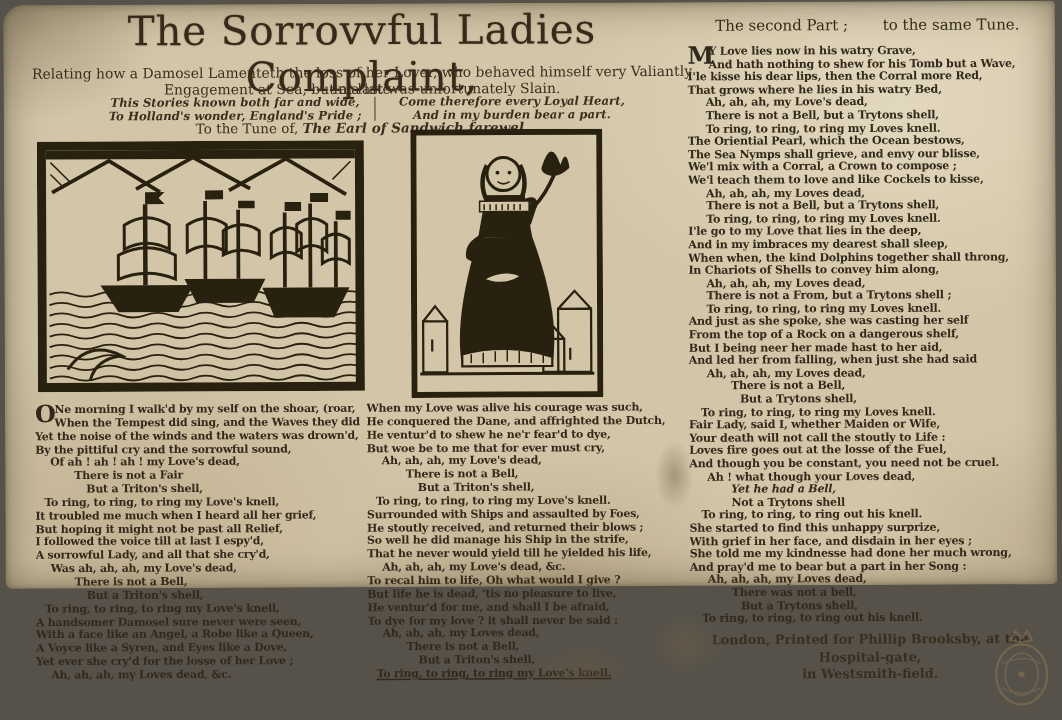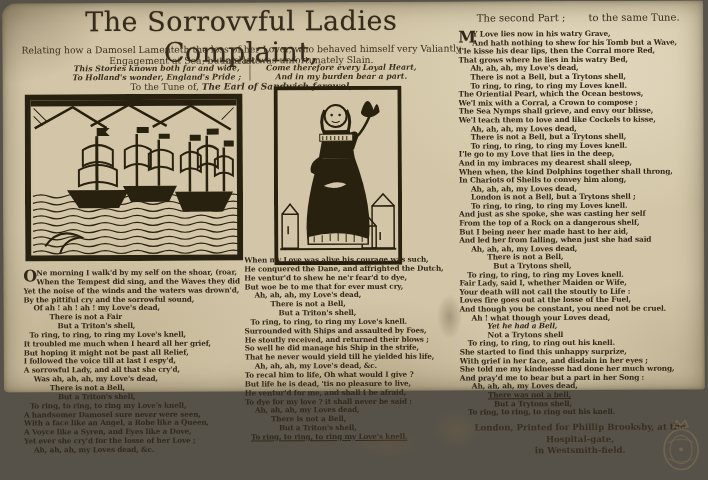--- a/index.html
+++ b/index.html
@@ -36,21 +36,21 @@
   .ep-col{flex:1;text-align:center;}
   .ep-line{font-style:italic;font-weight:bold;font-size:7.8px;line-height:9px;
            color:#3a2f1f;white-space:nowrap;overflow:hidden;}
   .ep-divider{width:1px;background:#3a2f1f;opacity:.65;margin:1px 8px;}
   .tune{left:16px;top:79px;width:446px;text-align:center;font-size:9px;color:#3a2f1f;}
   .tune .it{font-style:italic;font-weight:bold;}
   .part2head{left:455px;top:11px;width:242px;text-align:center;font-size:10px;color:#342a1a;}
   .part2head .p1{margin-right:20px;}
   .col{overflow:visible;}
   .colL{left:20px;top:266px;width:219px;}
-  .colM{left:241px;top:254px;width:212px;}
+  .colM{left:241px;top:266px;width:212px;}
   .colR{left:456px;top:29px;width:246px;}
   .vline{
     font-weight:bold;font-size:7.3px;line-height:8.85px;letter-spacing:-.15px;
     color:#33291b;white-space:nowrap;overflow:hidden;position:relative;
   }
   .colR .vline{font-size:7.4px;line-height:8.6px;}
   .dropcap{position:absolute;left:0;top:-1px;font-size:16px;line-height:16px;}
   .vline.hasdc{overflow:visible;}
   .u{text-decoration:underline;}
   .imprint{left:452px;top:421px;width:248px;text-align:center;
@@ -246,32 +246,32 @@
     </div>
     <div class="abs col colR">
         <div class="vline hasdc" style="padding-left: 14px;"><span class="dropcap">M</span>Y Love lies now in his watry Grave,</div>
         <div class="vline" style="padding-left: 14px;">And hath nothing to shew for his Tomb but a Wave,</div>
         <div class="vline">I'le kisse his dear lips, then the Corral more Red,</div>
         <div class="vline">That grows where he lies in his watry Bed,</div>
         <div class="vline" style="padding-left: 12px;">Ah, ah, ah, my Love's dead,</div>
         <div class="vline" style="padding-left: 12px;">There is not a Bell, but a Trytons shell,</div>
         <div class="vline" style="padding-left: 12px;">To ring, to ring, to ring my Loves knell.</div>
         <div class="vline">The Oriential Pearl, which the Ocean bestows,</div>
+        <div class="vline">The Sea Nymps shall grieve, and envy our blisse,</div>
         <div class="vline">We'l mix with a Corral, a Crown to compose ;</div>
-        <div class="vline">The Sea Nymps shall grieve, and envy our blisse,</div>
         <div class="vline">We'l teach them to love and like Cockels to kisse,</div>
         <div class="vline" style="padding-left: 12px;">Ah, ah, ah, my Loves dead,</div>
         <div class="vline" style="padding-left: 12px;">There is not a Bell, but a Trytons shell,</div>
         <div class="vline" style="padding-left: 12px;">To ring, to ring, to ring my Loves knell.</div>
         <div class="vline">I'le go to my Love that lies in the deep,</div>
         <div class="vline">And in my imbraces my dearest shall sleep,</div>
         <div class="vline">When when, the kind Dolphins together shall throng,</div>
         <div class="vline">In Chariots of Shells to convey him along,</div>
         <div class="vline" style="padding-left: 12px;">Ah, ah, ah, my Loves dead,</div>
-        <div class="vline" style="padding-left: 12px;">London is not a Bell, but a Trytons shell ;</div>
+        <div class="vline" style="padding-left: 12px;">There is not a From, but a Trytons shell ;</div>
         <div class="vline" style="padding-left: 12px;">To ring, to ring, to ring my Loves knell.</div>
         <div class="vline">And just as she spoke, she was casting her self</div>
         <div class="vline">From the top of a Rock on a dangerous shelf,</div>
         <div class="vline">But I being neer her made hast to her aid,</div>
         <div class="vline">And led her from falling, when just she had said</div>
         <div class="vline" style="padding-left: 12px;">Ah, ah, ah, my Loves dead,</div>
         <div class="vline" style="padding-left: 28px;">There is not a Bell,</div>
         <div class="vline" style="padding-left: 34px;">But a Trytons shell,</div>
         <div class="vline" style="padding-left: 8px;">To ring, to ring, to ring my Loves knell.</div>
         <div class="vline">Fair Lady, said I, whether Maiden or Wife,</div>
@@ -280,21 +280,21 @@
         <div class="vline">And though you be constant, you need not be cruel.</div>
         <div class="vline" style="padding-left: 12px;">Ah ! what though your Loves dead,</div>
         <div class="vline" style="padding-left: 28px; font-style: italic;">Yet he had a Bell,</div>
         <div class="vline" style="padding-left: 28px;">Not a Trytons shell</div>
         <div class="vline" style="padding-left: 8px;">To ring, to ring, to ring out his knell.</div>
         <div class="vline">She started to find this unhappy surprize,</div>
         <div class="vline">With grief in her face, and disdain in her eyes ;</div>
         <div class="vline">She told me my kindnesse had done her much wrong,</div>
         <div class="vline">And pray'd me to bear but a part in her Song :</div>
         <div class="vline" style="padding-left: 12px;">Ah, ah, ah, my Loves dead,</div>
-        <div class="vline" style="padding-left: 28px; text-decoration: underline;">There was not a bell,</div>
+        <div class="vline" style="padding-left: 28px;">There was not a bell,</div>
         <div class="vline" style="padding-left: 34px;">But a Trytons shell,</div>
         <div class="vline" style="padding-left: 8px;">To ring, to ring, to ring out his knell.</div>
       </div>
 
     <div class="abs imprint">
       <div>London, Printed for Phillip Brooksby, at the Hospital-gate,</div>
       <div>in Westsmith-field.</div>
     </div>
 
     <div class="abs stamp">

